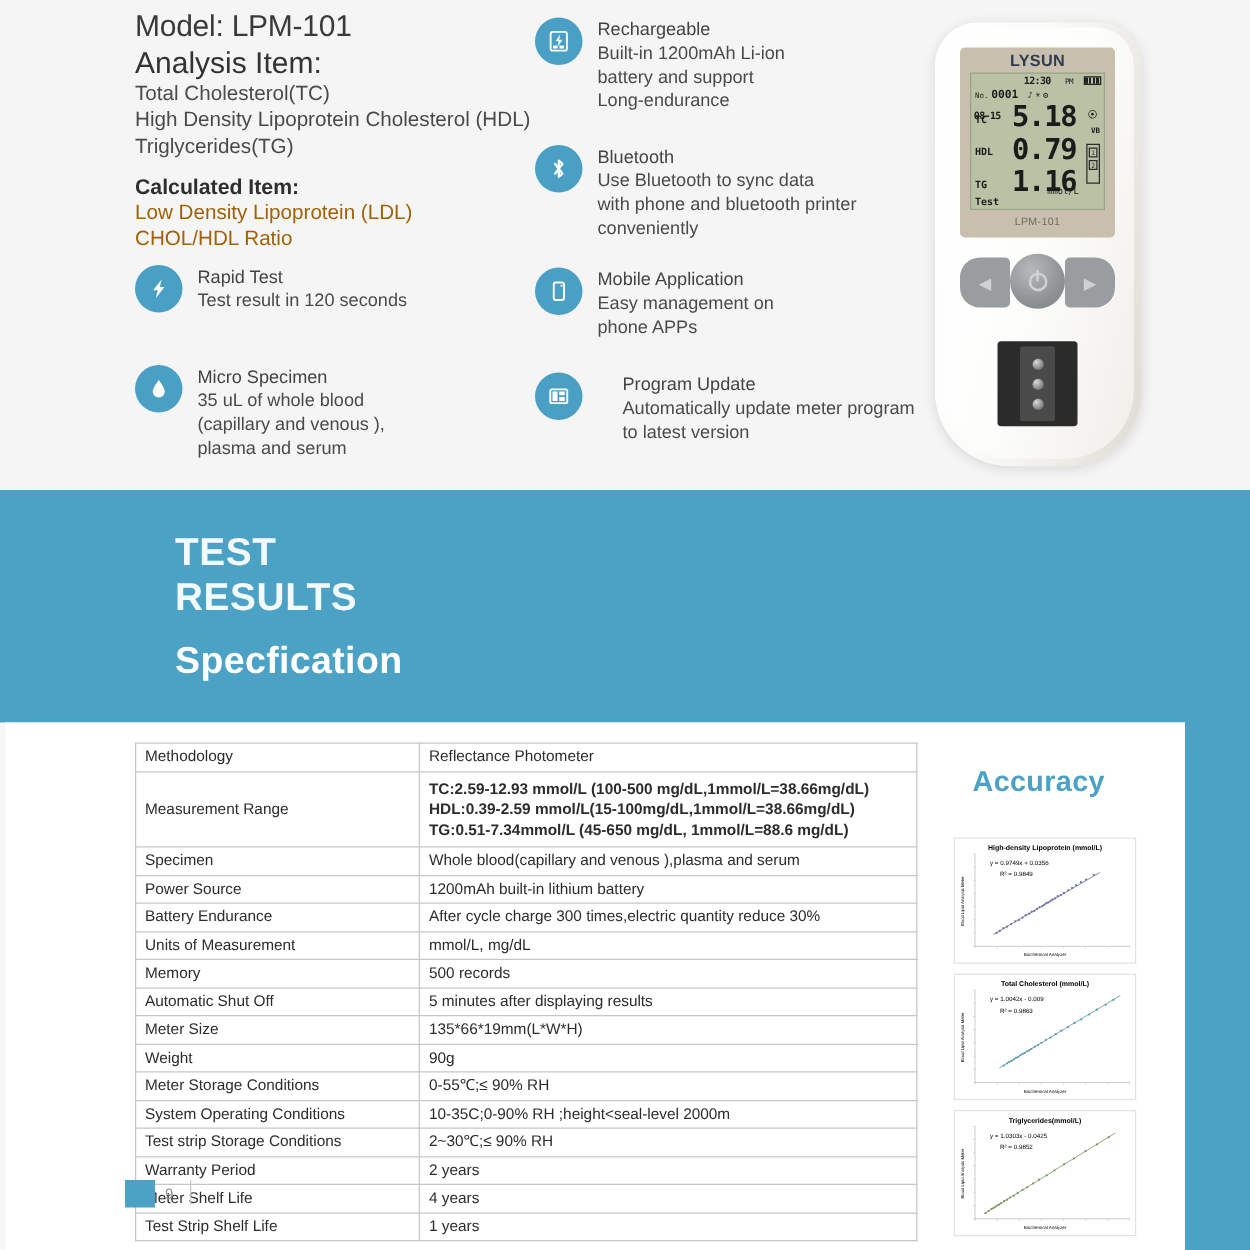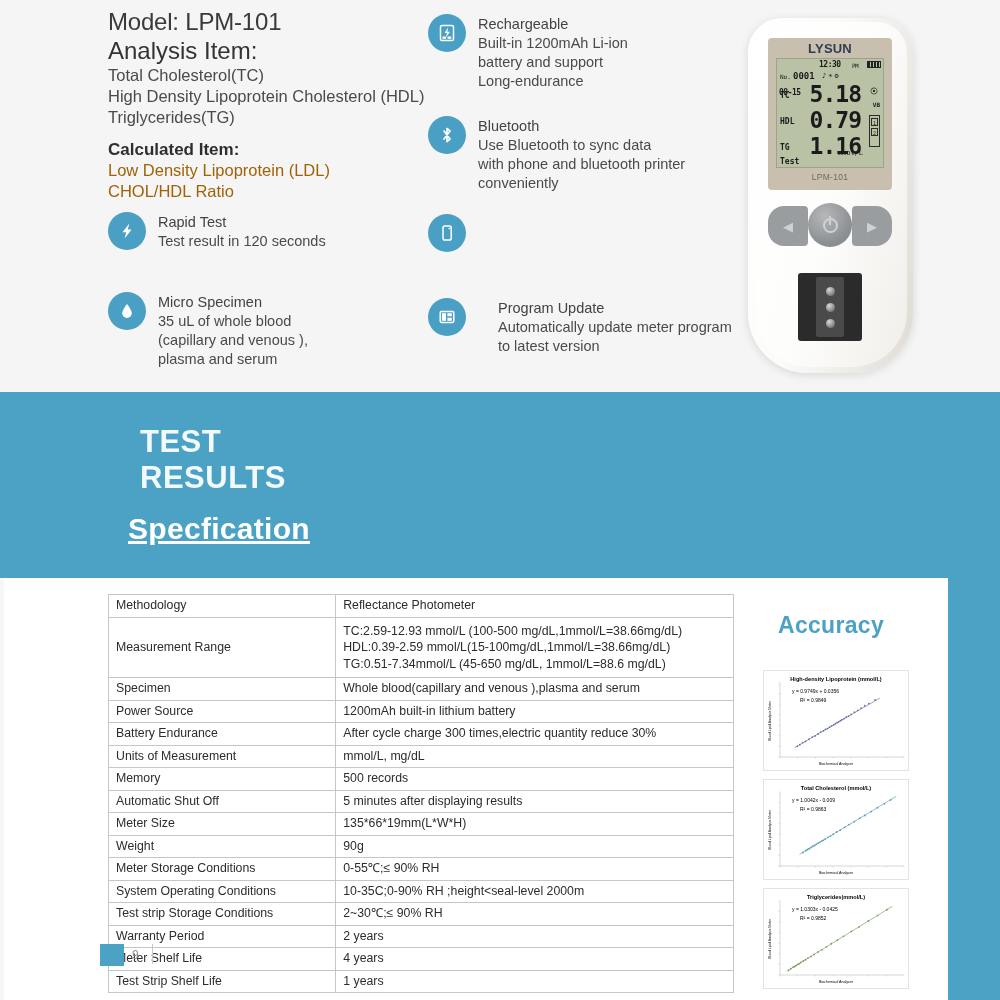--- a/index.html
+++ b/index.html
@@ -116,35 +116,35 @@
      background: radial-gradient(circle at 35% 30%, #dadada, #7b7b7b 70%); }
   .strip-slot .d1 { top: 14px; } .strip-slot .d2 { top: 30px; } .strip-slot .d3 { top: 46px; }
 
   
   .banner {
     position: absolute; left: 0; top: 392px; width: 996px; height: 186px;
     background: #4ca2c4;
   }
   .banner .b1 { position:absolute; left: 140px; top: 32px; font-size: 31px; font-weight: 700; color:#f2fafd; letter-spacing:.5px;}
   .banner .b2 { position:absolute; left: 140px; top: 68px; font-size: 31px; font-weight: 700; color:#f2fafd; letter-spacing:.5px;text-align:center;}
-  .banner .b3 { position:absolute; left: 128px; top: 120px; font-size: 30px; font-weight: 700; color:#ffffff; letter-spacing:.3px;text-decoration:underline;}
+  .banner .b3 { position:absolute; left: 140px; top: 120px; font-size: 30px; font-weight: 700; color:#ffffff; letter-spacing:.3px;}
 
   .right-stripe { position:absolute; left: 948px; top: 392px; width: 52px; height: 608px; background:#4ca2c4; }
   .white-panel { position:absolute; left: 4px; top: 578px; width: 944px; height: 422px; background:#ffffff; }
 
   
   .spec-table {
     position: absolute; left: 108px; top: 594px; width: 626px;
     border-collapse: collapse; font-size: 12.3px; color: #2c2c2c;
   }
   .spec-table td { border: 1px solid #c3c7cb; padding: 3px 7px; vertical-align: middle; line-height: 15.5px; }
   .spec-table td.k { width: 228px; }
   .spec-table td.v { width: 398px; }
   .spec-table td.multi { padding: 5px 7px; }
-  .spec-table td.multi div { line-height: 16.5px; white-space: nowrap; }
+  .spec-table td.multi div { line-height: 16.5px; white-space: nowrap; font-weight: bold; }
 
   
   .acc-title { position:absolute; left: 778px; top: 612px; font-size: 23px; font-weight: 700; color:#4ca2c4; letter-spacing:.3px;}
   .chart-card { position:absolute; left: 763px; width: 146px; height: 101px; background:#ffffff; border:1px solid #e3e3e3; }
   .c1 { top: 670px; } .c2 { top: 779px; } .c3 { top: 888px; }
   .chart-card .ct { position:absolute; left:0; right:0; top: 5px; text-align:center; font-size: 5.6px; font-weight:700; }
   .chart-card .eq { position:absolute; left: 28px; top: 17px; font-size: 5px; }
   .chart-card .r2 { position:absolute; left: 36px; top: 26px; font-size: 5px; }
   .chart-card .ylab { position:absolute; left: 4px; top: 30px; font-size: 3.4px;
       writing-mode: vertical-rl; transform: rotate(180deg); }
@@ -232,20 +232,25 @@
         <div class="t1">plasma and serum</div>
       </div>
     </div>
 
     <div class="feat f-mobile">
       <div class="ico">
         <svg width="20" height="20" viewBox="0 0 20 20">
           <rect x="6" y="3" width="8.2" height="14" rx="1.8" fill="none" stroke="#fff" stroke-width="1.5"></rect>
           <circle cx="12.2" cy="5.6" r="0.8" fill="#fff"></circle>
         </svg>
+      </div>
+      <div class="txt">
+        <div class="t1 first">Mobile Application</div>
+        <div class="t1">Easy management on</div>
+        <div class="t1">phone APPs</div>
       </div>
     </div>
 
     <div class="feat f-update">
       <div class="ico">
         <svg width="20" height="20" viewBox="0 0 20 20">
           <rect x="3.2" y="4.5" width="13.6" height="11" rx="1.4" fill="none" stroke="#fff" stroke-width="1.5"></rect>
           <rect x="5" y="6.2" width="4" height="7.6" fill="#fff"></rect>
           <rect x="10.4" y="6.2" width="4.4" height="3" fill="#fff"></rect>
           <rect x="10.4" y="10.7" width="4.4" height="3.1" fill="#fff"></rect>

